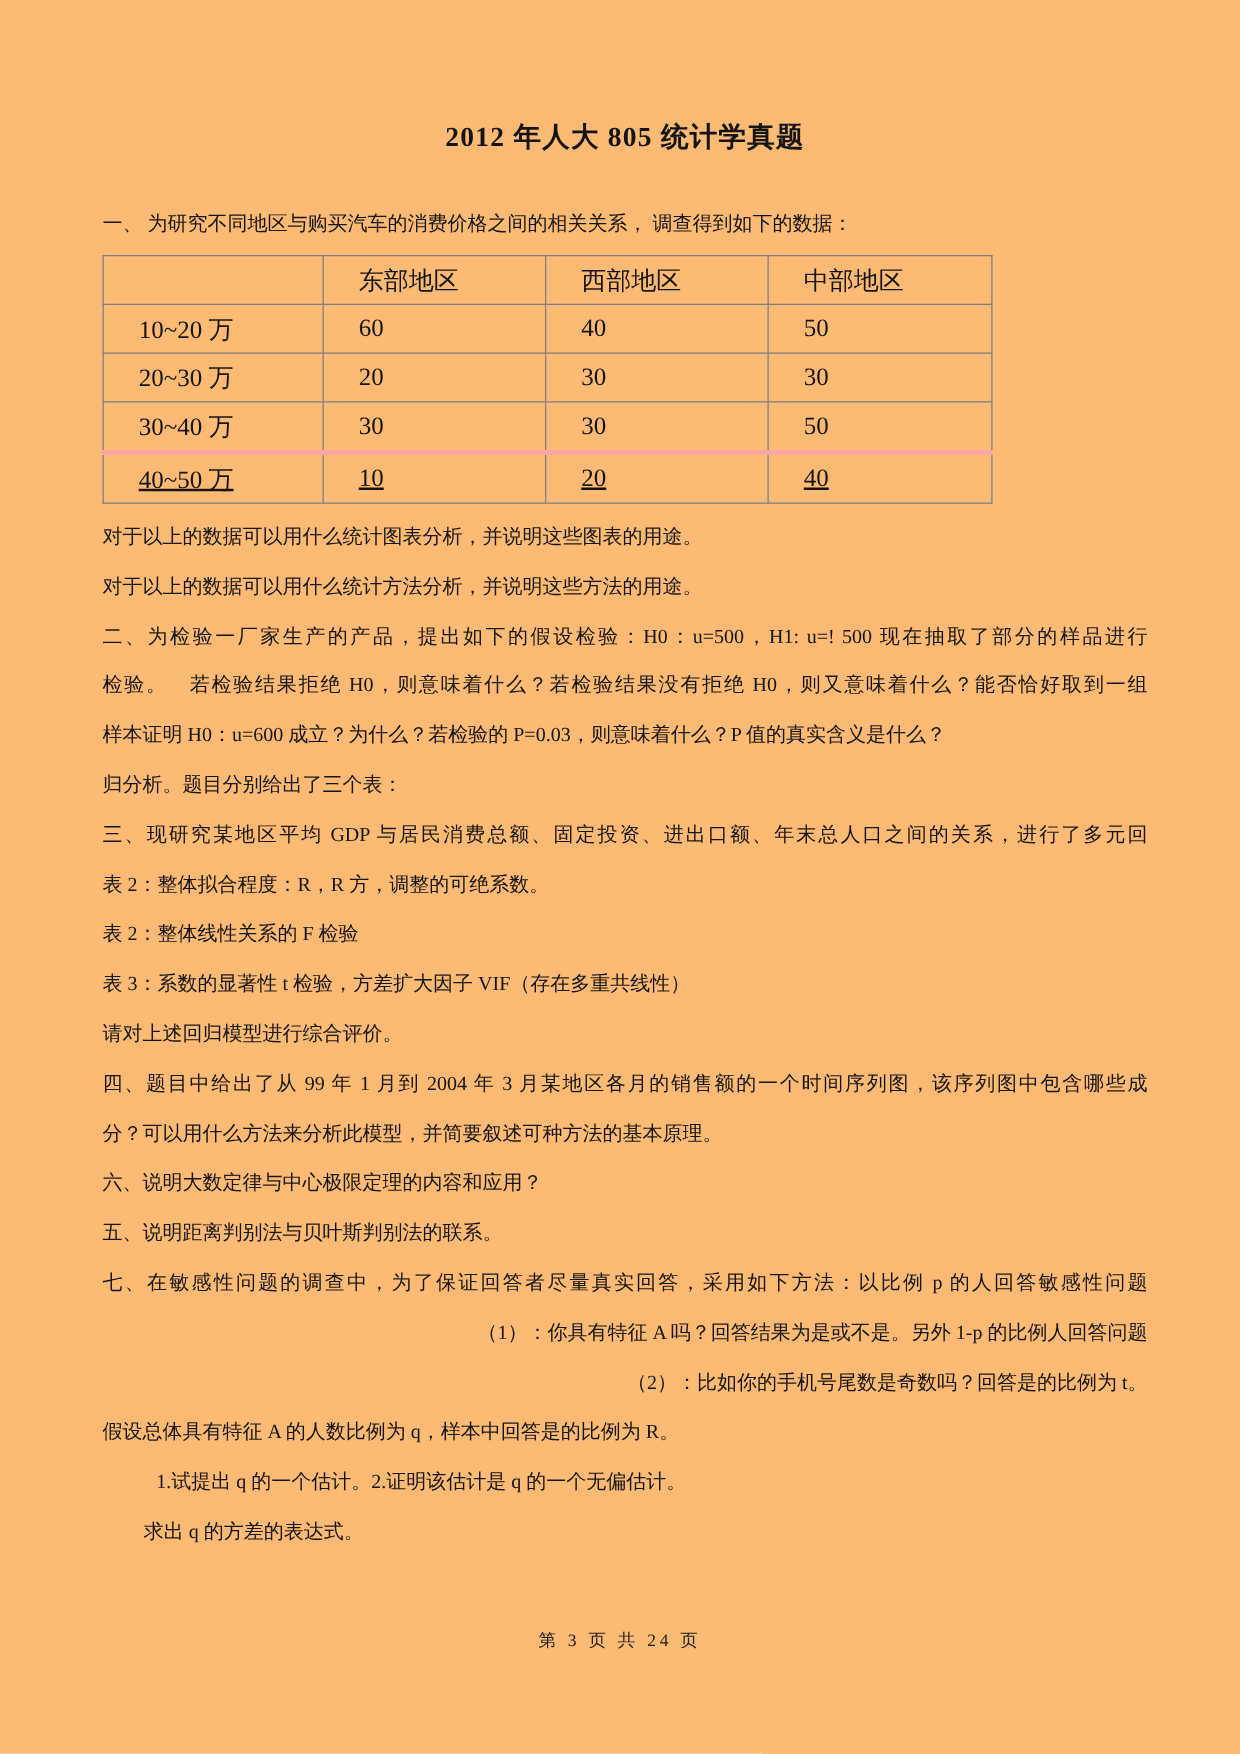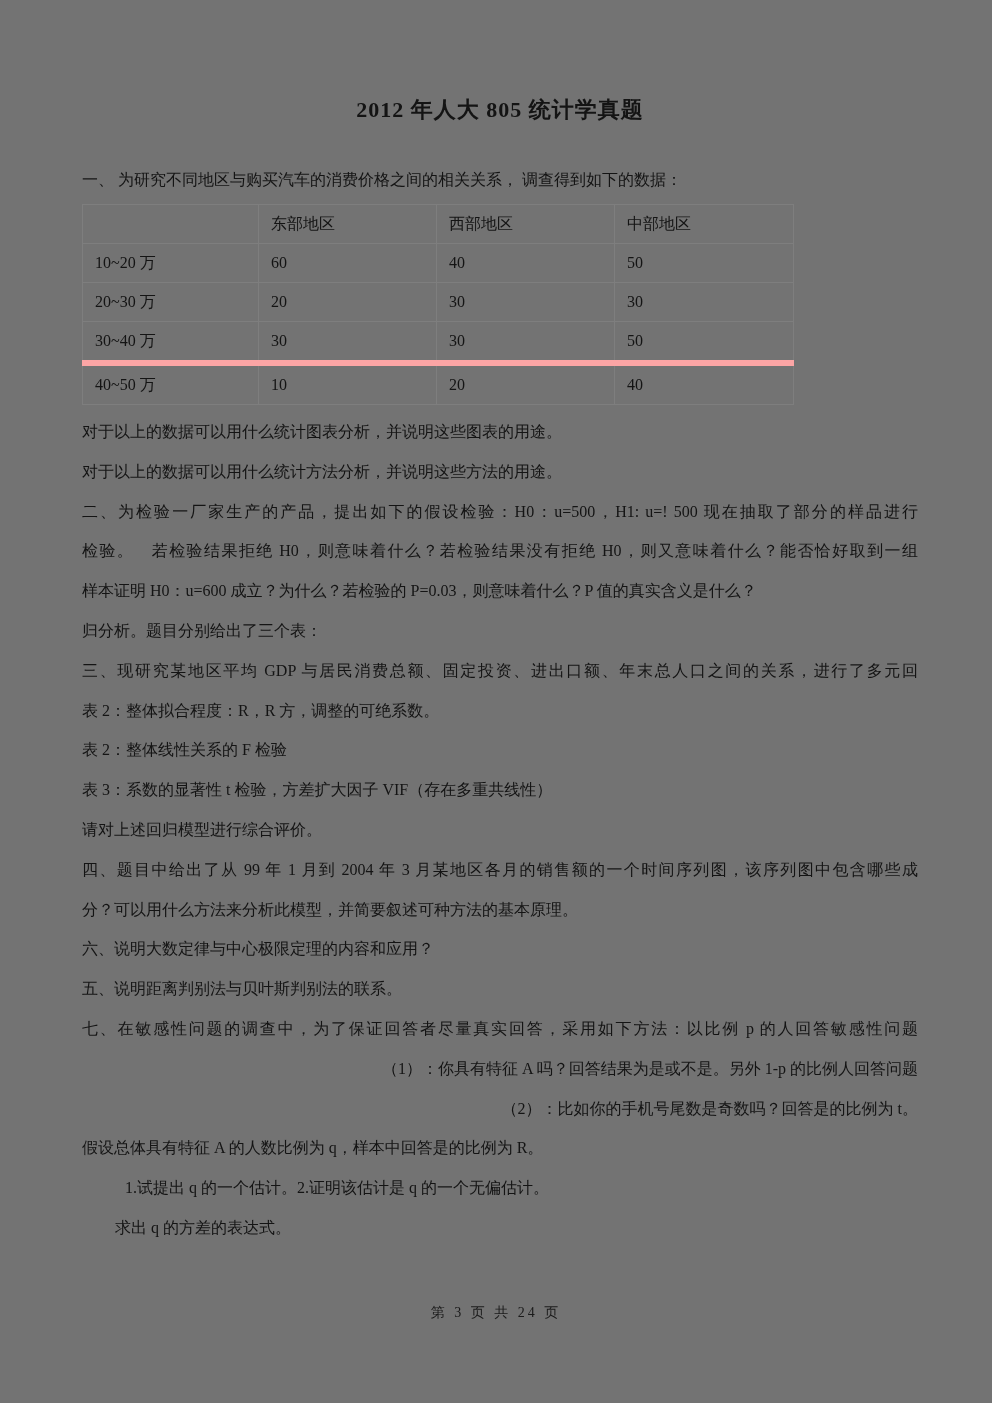--- a/index.html
+++ b/index.html
@@ -1,20 +1,20 @@
 <!DOCTYPE html>
 <html><head>
 <meta charset="utf-8">
 <style>
   html, body { margin: 0; padding: 0; background: #ffffff; }
   .page {
     position: relative;
     width: 992px;
     height: 1403px;
-    background: #737373;
+    background: #fdba74;
     font-family: "Liberation Serif", "DejaVu Serif", serif;
     color: #141414;
     overflow: hidden;
   }
   .content { padding: 0 74px 0 82px; }
   .doc-title {
     padding-top: 96px;
     text-align: center;
     font-size: 22px;
     font-weight: bold;
@@ -30,30 +30,30 @@
   }
   table.data-table {
     border-collapse: collapse;
     margin-top: 4px;
     width: 711px;
     table-layout: fixed;
   }
   table.data-table td {
     border: 1px solid #7e7e7e;
     height: 38px;
-    padding: 0 4px 0 12px;
-    font-size: 16px;
+    padding: 0 4px 0 28px;
+    font-size: 20px;
     vertical-align: middle;
     overflow: hidden;
   }
   table.data-table col.c0 { width: 176px; }
   table.data-table col.c1 { width: 178px; }
   table.data-table col.c2 { width: 178px; }
   table.data-table col.c3 { width: 179px; }
-  table.data-table tr.thick-top td { border-top: 6px solid #fca5a5; }
+  table.data-table tr.thick-top td { border-top: 4px solid #fca5a5; text-decoration: underline; }
   .lines { margin-top: 7px; }
   .line {
     font-size: 16px;
     line-height: 39.8px;
     height: 39.8px;
   }
   .fill { text-align: justify; text-align-last: justify; }
   .ind-item { padding-left: 36px; text-align: right; }   
   .ind-task { padding-left: 43px; }   
   .ind-var  { padding-left: 33px; }   

